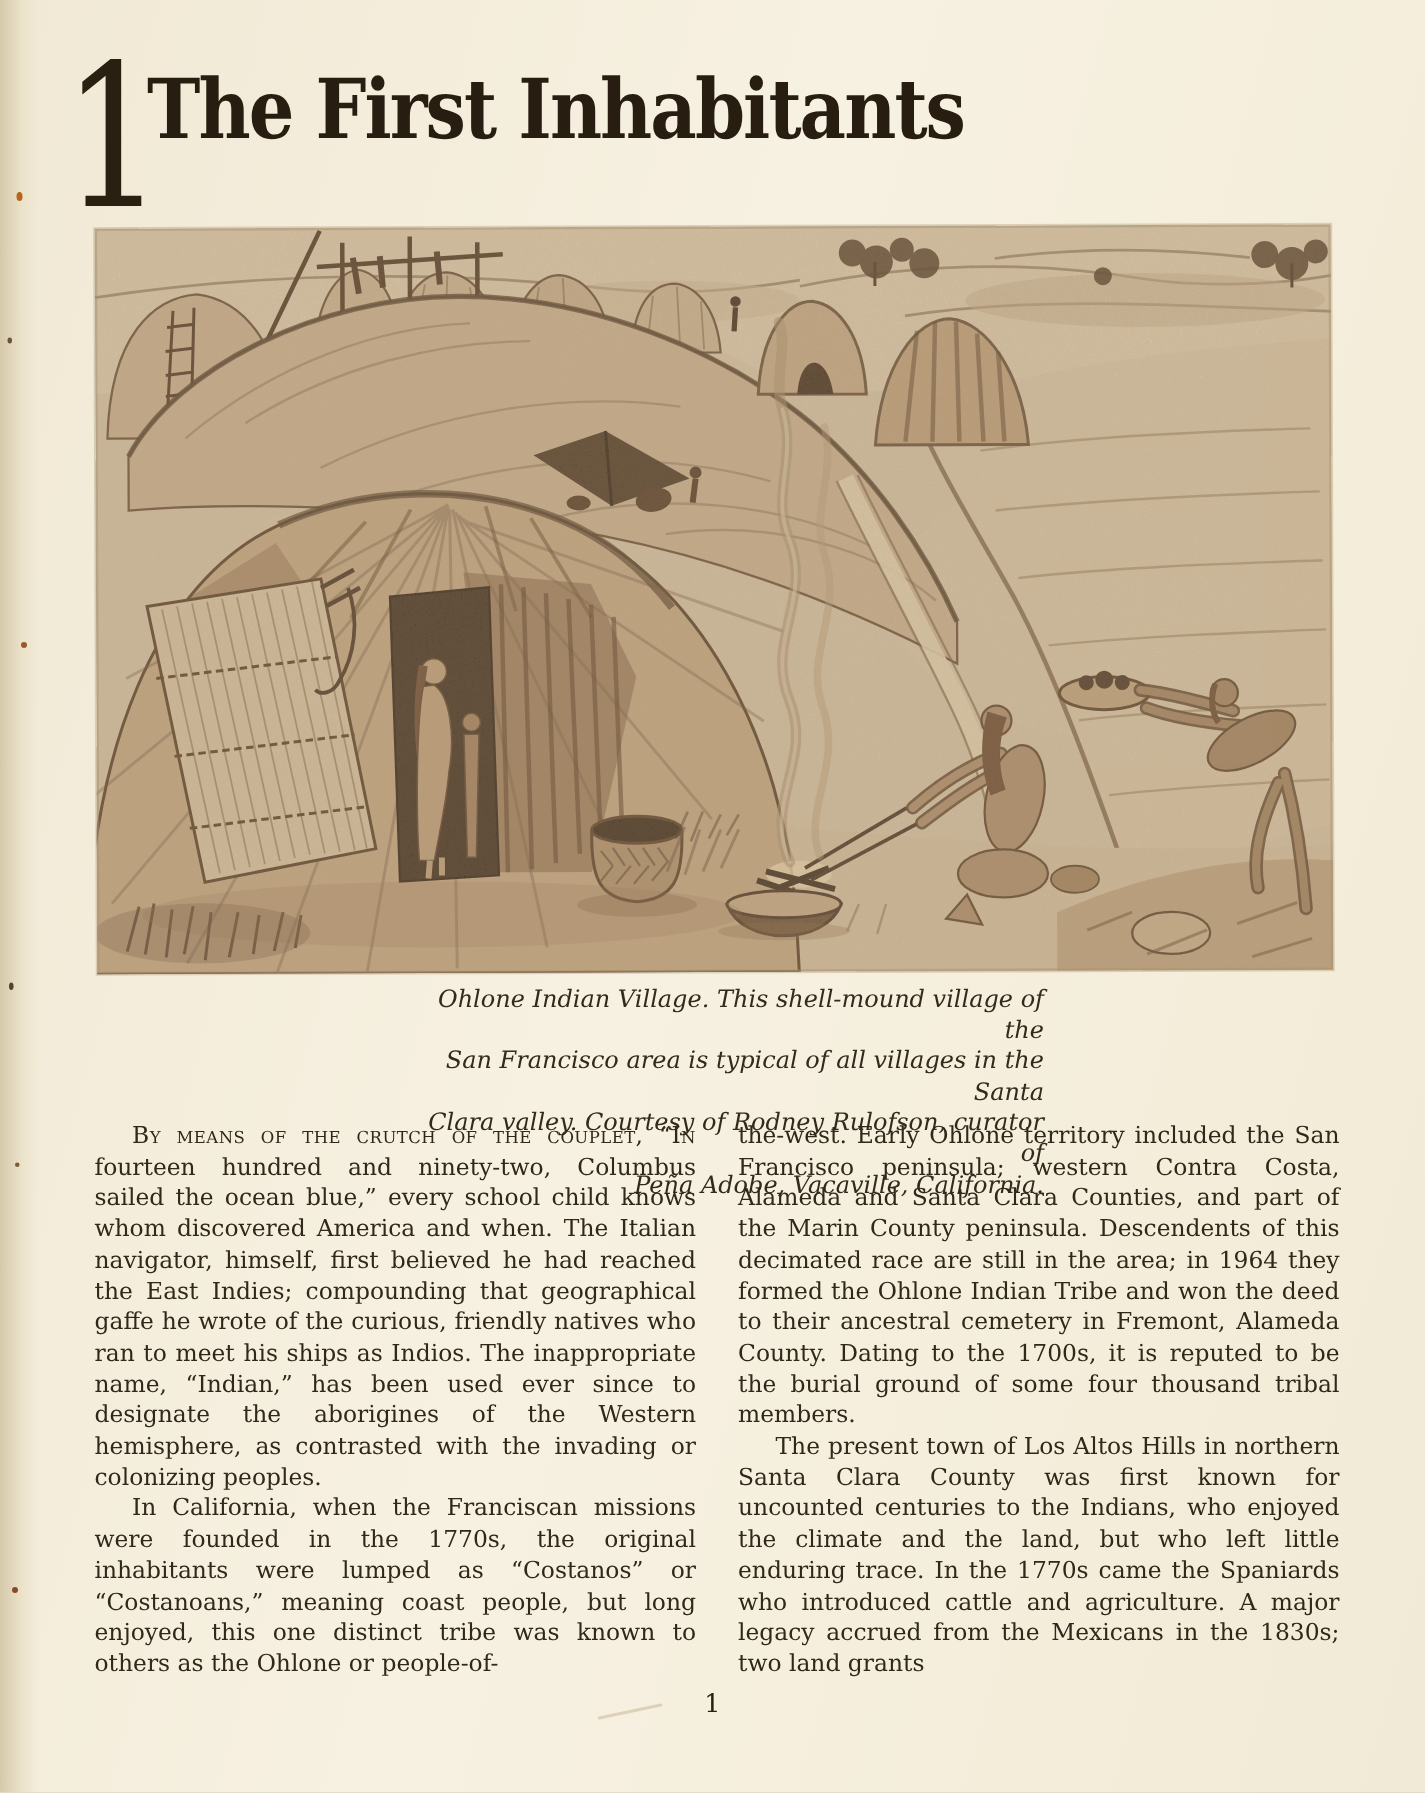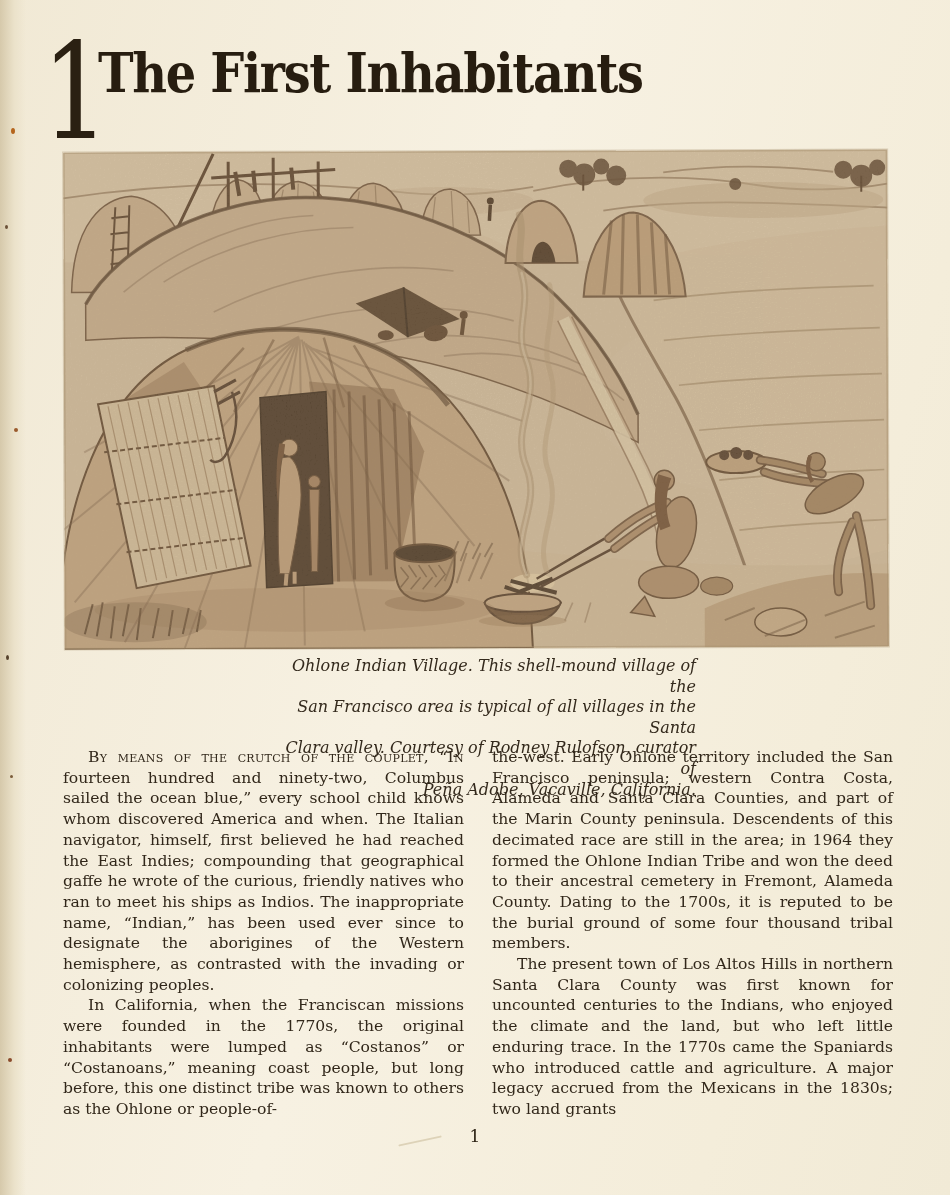--- a/index.html
+++ b/index.html
@@ -233,21 +233,21 @@
   </figure>
 
   <p class="caption">Ohlone Indian Village. This shell-mound village of the
 San Francisco area is typical of all villages in the Santa
 Clara valley. Courtesy of Rodney Rulofson, curator of
 Peña Adobe, Vacaville, California.</p>
 
   <div class="columns">
     <div class="col">
       <p class="para indent"><span class="smallcaps">By means of the crutch of the couplet, “In</span> <span>fourteen hundred and ninety-two, Columbus sailed the ocean blue,” every school child knows whom discovered America and when. The Italian navigator, himself, first believed he had reached the East Indies; compounding that geographical gaffe he wrote of the curious, friendly natives who ran to meet his ships as Indios. The inappropriate name, “Indian,” has been used ever since to designate the aborigines of the Western hemisphere, as contrasted with the invading or colonizing peoples.</span></p>
-      <p class="para indent">In California, when the Franciscan missions were founded in the 1770s, the original inhabitants were lumped as “Costanos” or “Costanoans,” meaning coast people, but long before, this one distinct tribe was known to others as the Ohlone or people-of-</p>
+      <p class="para indent">In California, when the Franciscan missions were founded in the 1770s, the original inhabitants were lumped as “Costanos” or “Costanoans,” meaning coast people, but long enjoyed, this one distinct tribe was known to others as the Ohlone or people-of-</p>
     </div>
     <div class="col">
       <p class="para">the-west. Early Ohlone territory included the San Francisco peninsula; western Contra Costa, Alameda and Santa Clara Counties, and part of the Marin County peninsula. Descendents of this decimated race are still in the area; in 1964 they formed the Ohlone Indian Tribe and won the deed to their ancestral cemetery in Fremont, Alameda County. Dating to the 1700s, it is reputed to be the burial ground of some four thousand tribal members.</p>
       <p class="para indent">The present town of Los Altos Hills in northern Santa Clara County was first known for uncounted centuries to the Indians, who enjoyed the climate and the land, but who left little enduring trace. In the 1770s came the Spaniards who introduced cattle and agriculture. A major legacy accrued from the Mexicans in the 1830s; two land grants</p>
     </div>
   </div>
 
   <div class="crease"></div>
   <div class="pagenum">1</div>
 

